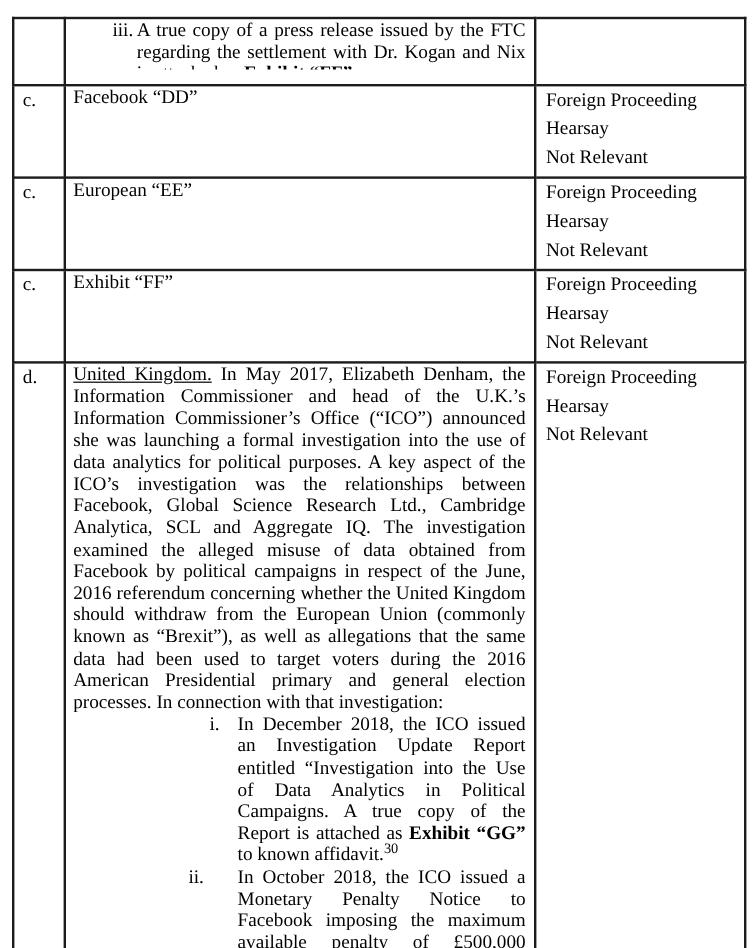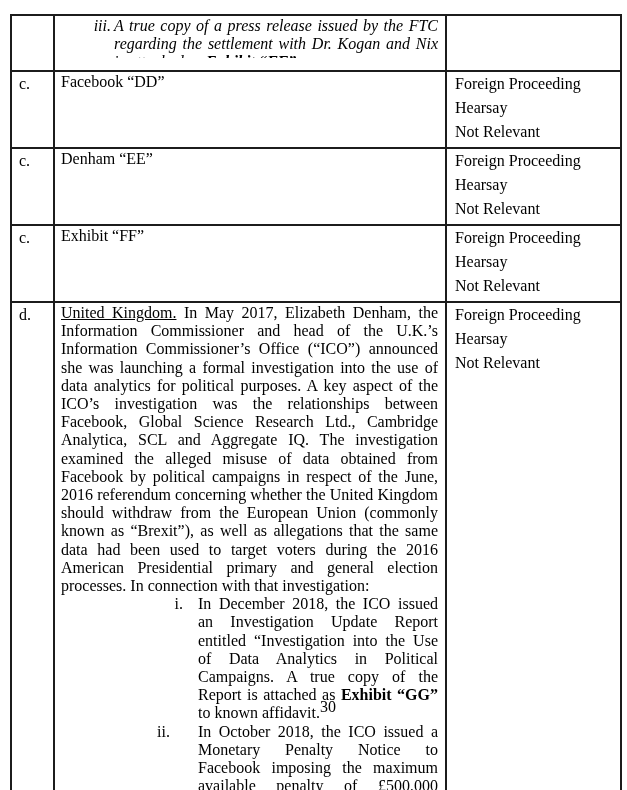--- a/index.html
+++ b/index.html
@@ -30,38 +30,38 @@
   }
   tr.h-r0 { height: 56px; }
   tr.h-std { height: 70px; }
   tr.h-r4 { height: 498px; }
 
   .td-label   { padding: 3px 2px 0 7px; }
   .td-content { padding: 1px 7px 0 6px; text-align: justify; }
   .td-obj     { padding: 3px 4px 0 8px; }
 
   .box { overflow: hidden; }
-  .box-r0 { height: 41px; font-style: italic; }
+  .box-r0 { height: 41px; }
   .box-r4 { height: 492px; }
 
   
   .li-a { position: relative; padding-left: 53px; line-height: 18px; }
   .li-a .num { position: absolute; left: 16px; width: 34px; text-align: right; }
 
   
   .li-b { position: relative; padding-left: 137px; }
   .li-b .num { position: absolute; left: 96px; width: 26px; text-align: right; }
   .li-b.cont { text-align-last: justify; }
 
   .obj-line { line-height: 18px; margin-bottom: 6px; white-space: nowrap; }
 
   .b  { font-weight: bold; }
   .head { font-weight: normal; text-decoration: underline; }
   .it { font-style: italic; }
-  sup.fn { font-size: 16px; line-height: 0; vertical-align: super; letter-spacing: 0; }
+  sup.fn { font-size: 12px; line-height: 0; vertical-align: super; letter-spacing: 0; }
 </style>
 </head>
 <body>
 
 <div class="page">
   <table class="grid">
     <colgroup>
       <col style="width:43px">
       <col style="width:392px">
       <col style="width:175px">
@@ -92,21 +92,21 @@
         <div class="obj-line">Hearsay</div>
         <div class="obj-line">Not Relevant</div>
       </td>
     </tr>
 
     <tr class="h-std">
       <td class="td-label">
         <span>c.</span>
       </td>
       <td class="td-content">
-        <span>Denham “EE”</span>
+        <span>European “EE”</span>
       </td>
       <td class="td-obj">
         <div class="obj-line">Foreign Proceeding</div>
         <div class="obj-line">Hearsay</div>
         <div class="obj-line">Not Relevant</div>
       </td>
     </tr>
 
     <tr class="h-std">
       <td class="td-label">

